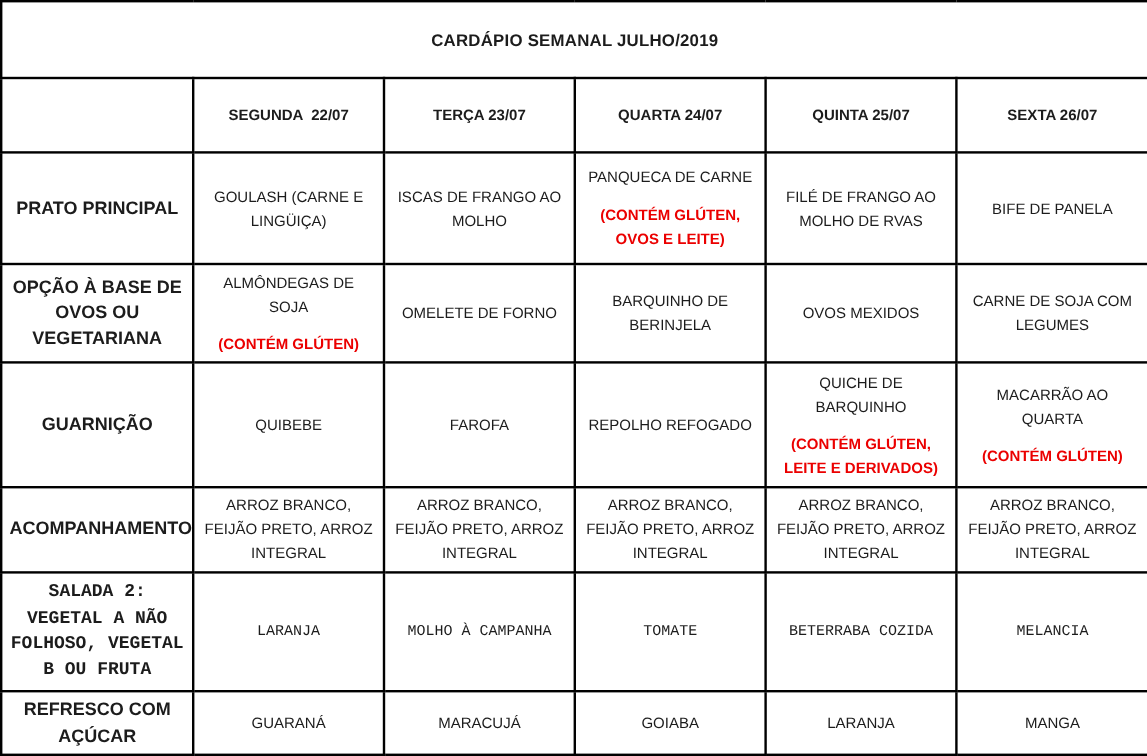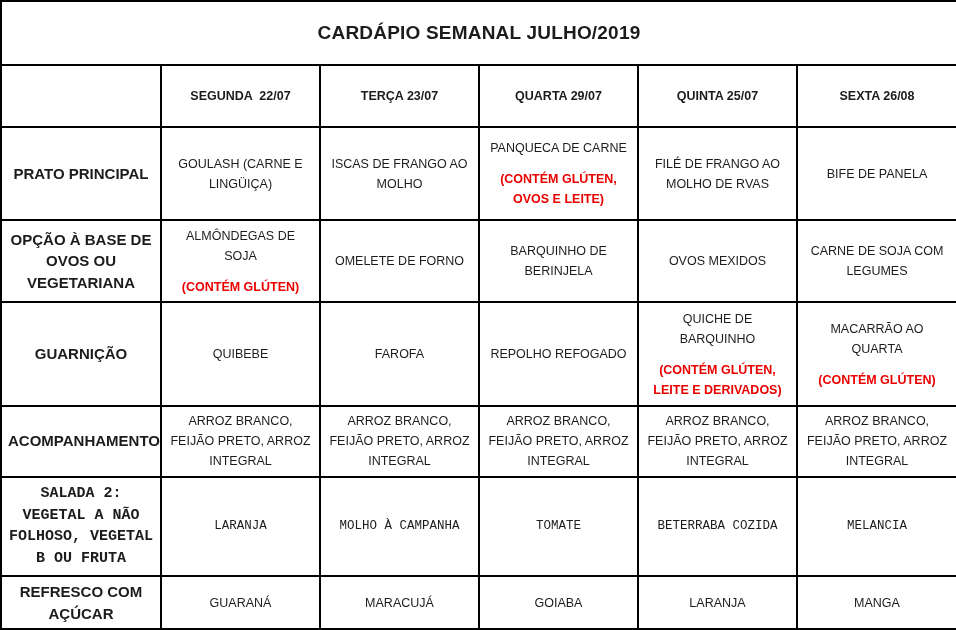--- a/index.html
+++ b/index.html
@@ -17,21 +17,21 @@
   }
   table.menu td {
     border: 2px solid #000000;
     text-align: center;
     vertical-align: middle;
     padding: 2px 6px;
     overflow: hidden;
   }
   td.title-cell {
     font-weight: bold;
-    font-size: 19px;
+    font-size: 14px;
     letter-spacing: 0.2px;
   }
   td.day-header {
     font-weight: bold;
     font-size: 12.5px;
     white-space: pre-wrap;
   }
   td.row-label {
     font-weight: bold;
     font-size: 15px;
@@ -72,23 +72,23 @@
     <col style="width:160px">
   </colgroup>
   <tbody>
     <tr class="r-title">
       <td class="title-cell" colspan="6">CARDÁPIO SEMANAL JULHO/2019</td>
     </tr>
     <tr class="r-header">
       <td class="day-header"></td>
       <td class="day-header">SEGUNDA  22/07</td>
       <td class="day-header">TERÇA 23/07</td>
-      <td class="day-header">QUARTA 29/07</td>
+      <td class="day-header">QUARTA 24/07</td>
       <td class="day-header">QUINTA 25/07</td>
-      <td class="day-header">SEXTA 26/08</td>
+      <td class="day-header">SEXTA 26/07</td>
     </tr>
 
     <tr class="r-0">
       <td class="row-label">PRATO PRINCIPAL</td>
       <td class="menu-cell"><span>GOULASH (CARNE E LINGÜIÇA)</span></td>
       <td class="menu-cell"><span>ISCAS DE FRANGO AO MOLHO</span></td>
       <td class="menu-cell"><span>PANQUECA DE CARNE</span><span class="warn">(CONTÉM GLÚTEN, OVOS E LEITE)</span></td>
       <td class="menu-cell"><span>FILÉ DE FRANGO AO MOLHO DE RVAS</span></td>
       <td class="menu-cell"><span>BIFE DE PANELA</span></td>
     </tr>

